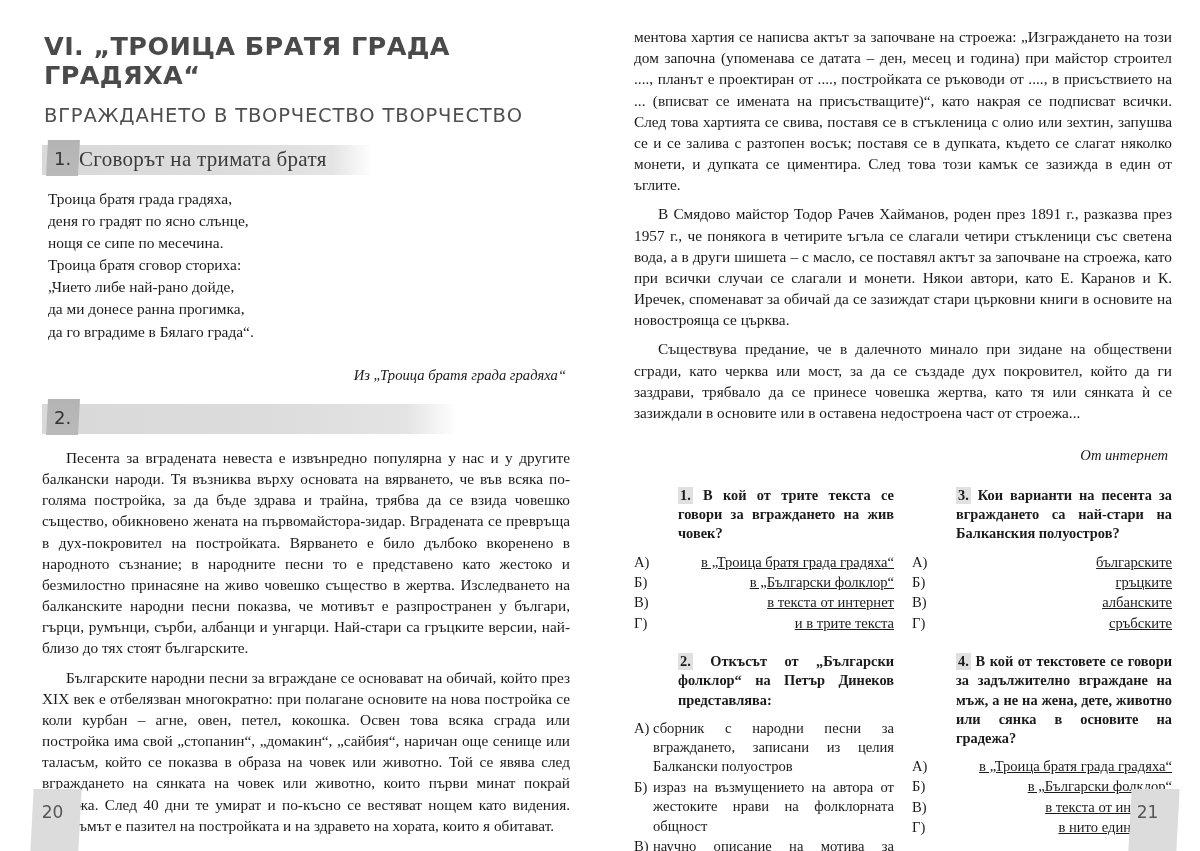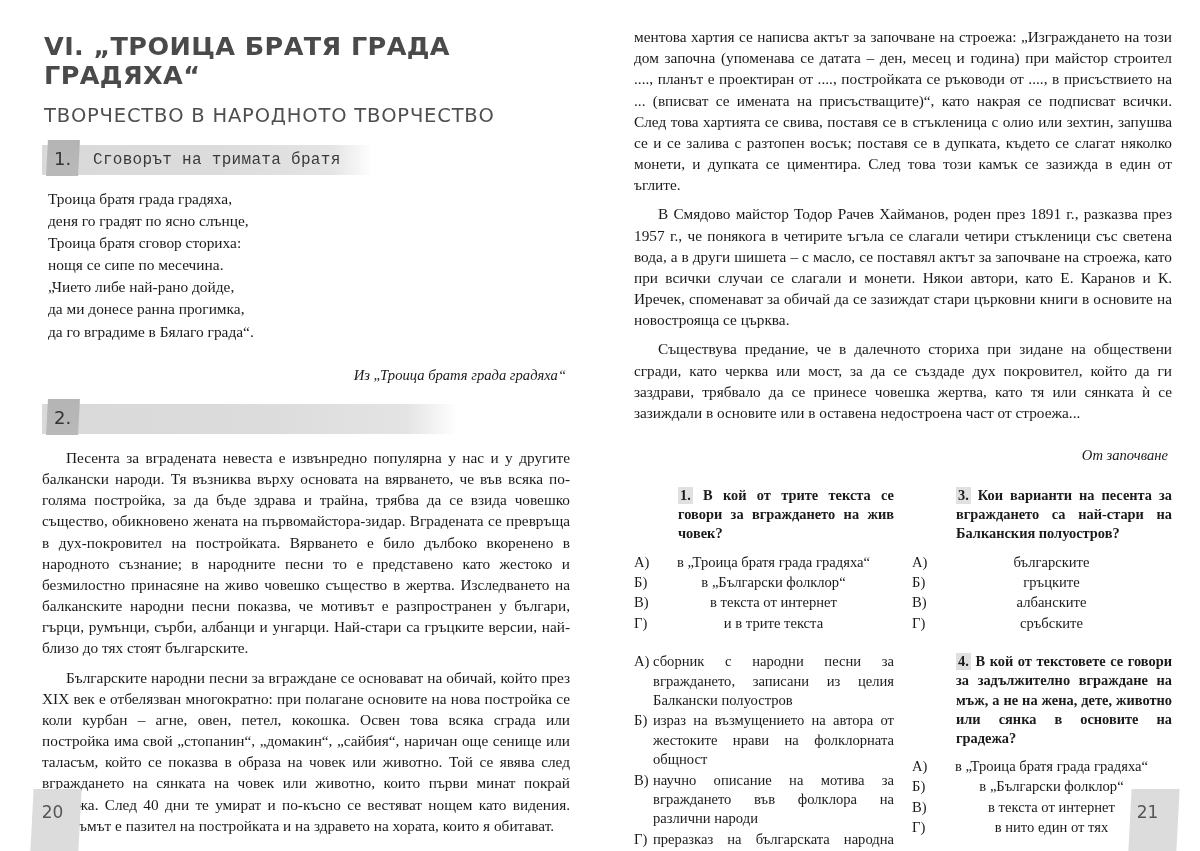--- a/index.html
+++ b/index.html
@@ -74,24 +74,23 @@
     justify-content: center;
     flex: none;
   }
   .section-num span {
     transform: skewX(3deg);
     font-family: "DejaVu Sans", "Liberation Sans", sans-serif;
     font-size: 18px;
     color: #333;
   }
   .section-label {
-    font-family: Liberation Mono, monospace;
-    font-size: 16px;
+    font-family: Liberation Serif, serif;
+    font-size: 21px;
     color: #3a3a3a;
-    margin-left: 14px;
     letter-spacing: 0.3px;
     white-space: nowrap;
   }
 
   
   .poem {
     margin: 13px 0 0 6px;
     font-size: 15.4px;
     line-height: 1.44;
   }
@@ -145,21 +144,21 @@
     margin-bottom: 1px;
   }
   .q-letter {
     flex: none;
     width: 19px;
   }
   .q-text {
     flex: 1;
     text-align: justify;
   }
-  .q-option.nowrap .q-text { text-align: center; white-space: nowrap; }
+  .q-option.nowrap .q-text { text-align: right; white-space: nowrap; text-decoration: underline; }
 
   
   .folio {
     position: absolute;
     bottom: 0;
     width: 48px;
     height: 62px;
     background: #dcdcdc;
     transform: skewX(-3deg);
   }
@@ -176,34 +175,34 @@
   .folio-right span { padding-left: 6px; }
 </style>
 </head>
 <body>
 
 <div class="page">
 
   <div class="col col-left">
 
     <h1 class="chapter-title">VI. „ТРОИЦА БРАТЯ ГРАДА ГРАДЯХА“</h1>
-    <h2 class="chapter-subtitle">ТВОРЧЕСТВО В НАРОДНОТО ТВОРЧЕСТВО</h2>
+    <h2 class="chapter-subtitle">ВГРАЖДАНЕТО В ТВОРЧЕСТВО ТВОРЧЕСТВО</h2>
 
     <div class="section-bar w1">
       <div class="section-num">
         <span>1.</span>
       </div>
       <div class="section-label">Сговорът на тримата братя</div>
     </div>
 
     <div class="poem">
       <div>Троица братя града градяха,</div>
       <div>деня го градят по ясно слънце,</div>
+      <div>нощя се сипе по месечина.</div>
       <div>Троица братя сговор сториха:</div>
-      <div>нощя се сипе по месечина.</div>
       <div>„Чието либе най-рано дойде,</div>
       <div>да ми донесе ранна прогимка,</div>
       <div>да го вградиме в Бялаго града“.</div>
     </div>
     <div class="attrib">Из „Троица братя града градяха“</div>
 
     <div class="section-bar w2" style="margin-top:20px">
       <div class="section-num">
         <span>2.</span>
       </div>
@@ -218,23 +217,23 @@
     <div class="folio folio-left">
       <span>20</span>
     </div>
   </div>
 
   <div class="col col-right">
 
     <div>
       <p class="body" style="text-indent:0">ментова хартия се написва актът за започване на строежа: „Изграждането на този дом започна (упоменава се датата – ден, месец и година) при майстор строител ...., планът е проектиран от ...., постройката се ръководи от ...., в присъствието на ... (вписват се имената на присъстващите)“, като накрая се подписват всички. След това хартията се свива, поставя се в стъкленица с олио или зехтин, запушва се и се залива с разтопен восък; поставя се в дупката, където се слагат няколко монети, и дупката се циментира. След това този камък се зазижда в един от ъглите.</p>
       <p class="body">В Смядово майстор Тодор Рачев Хайманов, роден през 1891 г., разказва през 1957 г., че понякога в четирите ъгъла се слагали четири стъкленици със светена вода, а в други шишета – с масло, се поставял актът за започване на строежа, като при всички случаи се слагали и монети. Някои автори, като Е. Каранов и К. Иречек, споменават за обичай да се зазиждат стари църковни книги в основите на новострояща се църква.</p>
-      <p class="body">Съществува предание, че в далечното сториха при зидане на обществени сгради, като черква или мост, за да се създаде дух покровител, който да ги заздрави, трябвало да се принесе човешка жертва, като тя или сянката ѝ се зазиждали в основите или в оставена недостроена част от строежа...</p>
-    </div>
-    <div class="attrib">От започване</div>
+      <p class="body">Съществува предание, че в далечното минало при зидане на обществени сгради, като черква или мост, за да се създаде дух покровител, който да ги заздрави, трябвало да се принесе човешка жертва, като тя или сянката ѝ се зазиждали в основите или в оставена недостроена част от строежа...</p>
+    </div>
+    <div class="attrib">От интернет</div>
 
     <div class="questions">
 
       <div class="qcol">
 
         <div class="question">
           <div class="q-stem">
             <span class="q-num">1.</span>
             <span>В кой от трите текста се говори за вграждането на жив човек?</span>
           </div>
@@ -252,20 +251,24 @@
               <span class="q-text">в текста от интернет</span>
             </div>
             <div class="q-option nowrap">
               <span class="q-letter">Г)</span>
               <span class="q-text">и в трите текста</span>
             </div>
           </div>
         </div>
 
         <div class="question">
+          <div class="q-stem">
+            <span class="q-num">2.</span>
+            <span>Откъсът от „Български фолклор“ на Петър Динеков представлява:</span>
+          </div>
           <div class="q-options">
             <div class="q-option">
               <span class="q-letter">А)</span>
               <span class="q-text">сборник с народни песни за вграждането, записани из целия Балкански полуостров</span>
             </div>
             <div class="q-option">
               <span class="q-letter">Б)</span>
               <span class="q-text">израз на възмущението на автора от жестоките нрави на фолклорната общност</span>
             </div>
             <div class="q-option">

